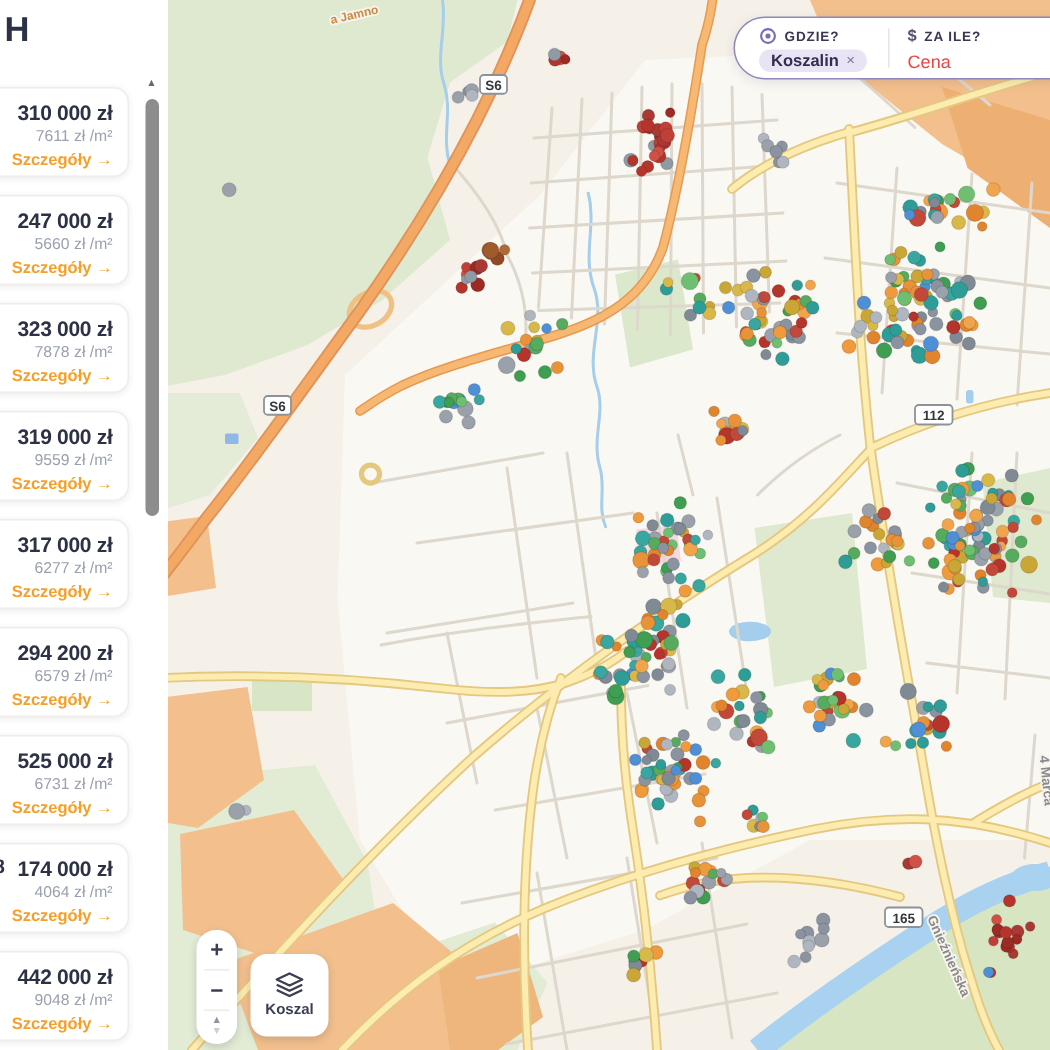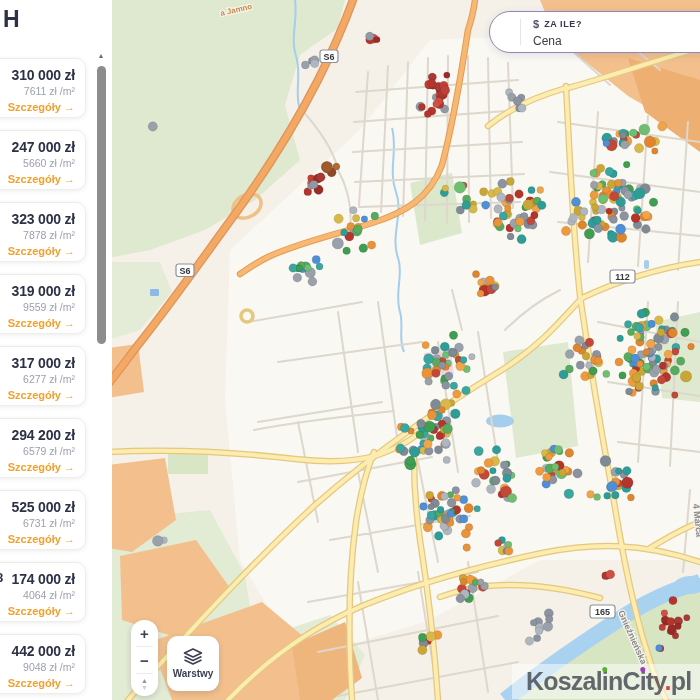--- a/index.html
+++ b/index.html
@@ -35,21 +35,21 @@
         border:1.5px solid #9186bb;border-radius:21px;box-shadow:0 2px 8px rgba(60,50,100,.12);
         display:flex;box-sizing:border-box;padding-left:16px;cursor:pointer;}
   .fcol{display:flex;flex-direction:column;padding-top:5px;}
   .frow{display:flex;align-items:center;gap:5px;height:13px;}
   .flabel{font-size:9px;font-weight:800;letter-spacing:.6px;color:#3a3550;}
   .chip{margin-top:3px;align-self:flex-start;background:#e9e4f5;border-radius:9px;padding:1.5px 8px;
         font-size:11px;font-weight:700;color:#342e4e;display:flex;align-items:center;cursor:pointer;}
   .chip .x{color:#7d7796;margin-left:5px;font-size:10px;font-weight:400;cursor:pointer;}
   .fdiv{width:1px;background:#e6e3ef;margin:7px 12px 7px 14px;}
   .cur{font-size:11px;font-weight:700;color:#55506b;}
-  .fplaceholder{margin-top:4px;font-size:12px;color:#404040;}
+  .fplaceholder{margin-top:4px;font-size:12px;color:#ef4444;}
 
   
   .zoomctl{position:absolute;left:131px;top:620px;width:27px;z-index:20;background:#fff;border-radius:13px;
         box-shadow:0 2px 6px rgba(40,40,60,.18);display:flex;flex-direction:column;align-items:stretch;}
   .zoomctl button{background:none;border:none;height:26px;font-size:15px;font-weight:700;color:#3a3f52;cursor:pointer;
         font-family:"Liberation Sans",sans-serif;padding:0;}
   .zdiv{height:1px;background:#ececec;margin:0 5px;}
   .tilt{display:flex;flex-direction:column;align-items:center;padding:3px 0 5px;cursor:pointer;}
   .tilt .tu{font-size:7px;line-height:7px;color:#8f959e;}
   .tilt .td{font-size:7px;line-height:7px;color:#ccd0d6;}
@@ -786,23 +786,20 @@
       </g>
     </g>
 
     <g>
       <text class="street orange" transform="translate(221,16) rotate(-13)">a Jamno</text>
       <text class="street" transform="translate(618,612) rotate(66)">Gnieźnieńska</text>
       <text class="street" transform="translate(693,504) rotate(84)">4 Marca</text>
     </g>
   </svg>
 
-  <div class="watermark">
-    <span>Koszal</span><span class="idot" style="--dc: #56b32e;">i</span><span>nC</span><span class="idot" style="--dc: #a13dbe;">i</span><span>ty</span><span class="wmdot" style="color: rgb(226, 64, 58);">.</span><span>pl</span>
-  </div>
 
   <div class="sidebar">
     <div class="sb-header">H</div>
     <div id="cards">
         <div class="card" style="top: 58px;">
           <div class="price">310 000 zł</div>
           <div class="per">7611 zł /m²</div>
           <div class="det">Szczegóły →</div>
         </div>
         <div class="card" style="top: 130px;">
@@ -848,20 +845,33 @@
       </div>
     <span class="frag">8</span>
     <div class="sb-scroll">
       <div class="sb-up">▲</div>
       <div class="sb-thumb"></div>
     </div>
   </div>
 
 
   <div class="filterbar">
+    <div class="fcol">
+      <div class="frow">
+        <svg width="12" height="12" viewBox="0 0 12 12">
+          <circle cx="6" cy="6" r="4.6" fill="none" stroke="#7a6bb5" stroke-width="1.4"></circle>
+          <circle cx="6" cy="6" r="1.7" fill="#7a6bb5"></circle>
+        </svg>
+        <span class="flabel">GDZIE?</span>
+      </div>
+      <div class="chip">
+        <span>Koszalin</span>
+        <span class="x">×</span>
+      </div>
+    </div>
     <div class="fdiv"></div>
     <div class="fcol">
       <div class="frow">
         <span class="cur">$</span>
         <span class="flabel">ZA ILE?</span>
       </div>
       <div class="fplaceholder">Cena</div>
     </div>
   </div>
 
@@ -875,16 +885,16 @@
       <span class="td">▼</span>
     </div>
   </div>
 
   <button class="layers">
     <svg width="20" height="17" viewBox="0 0 20 17" fill="none" stroke="#3a3f52" stroke-width="1.6" stroke-linejoin="round">
       <path d="M10 1 L18.5 5 L10 9 L1.5 5 Z"></path>
       <path d="M1.5 8.5 L10 12.5 L18.5 8.5"></path>
       <path d="M1.5 12 L10 16 L18.5 12"></path>
     </svg>
-    <span>Warstwy</span>
+    <span>Koszal</span>
   </button>
 
 </div>
 
 </body></html>

